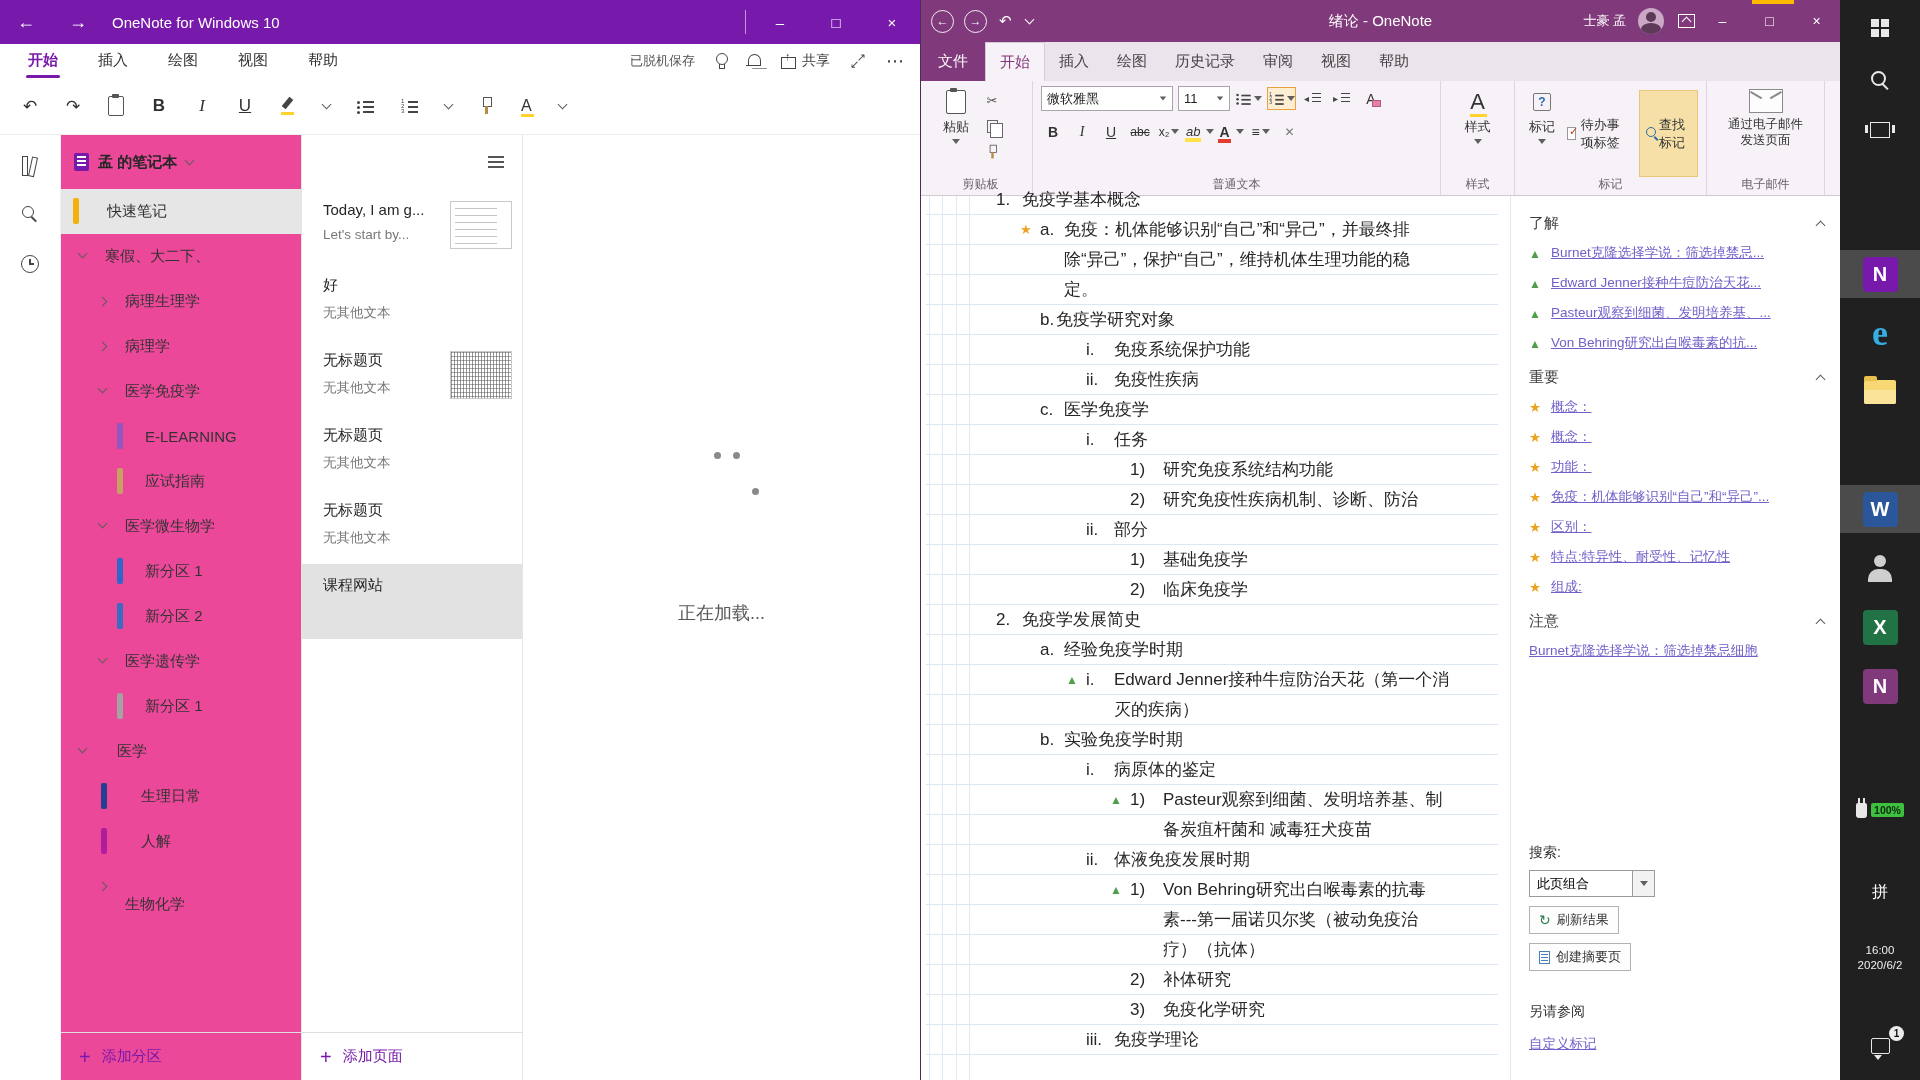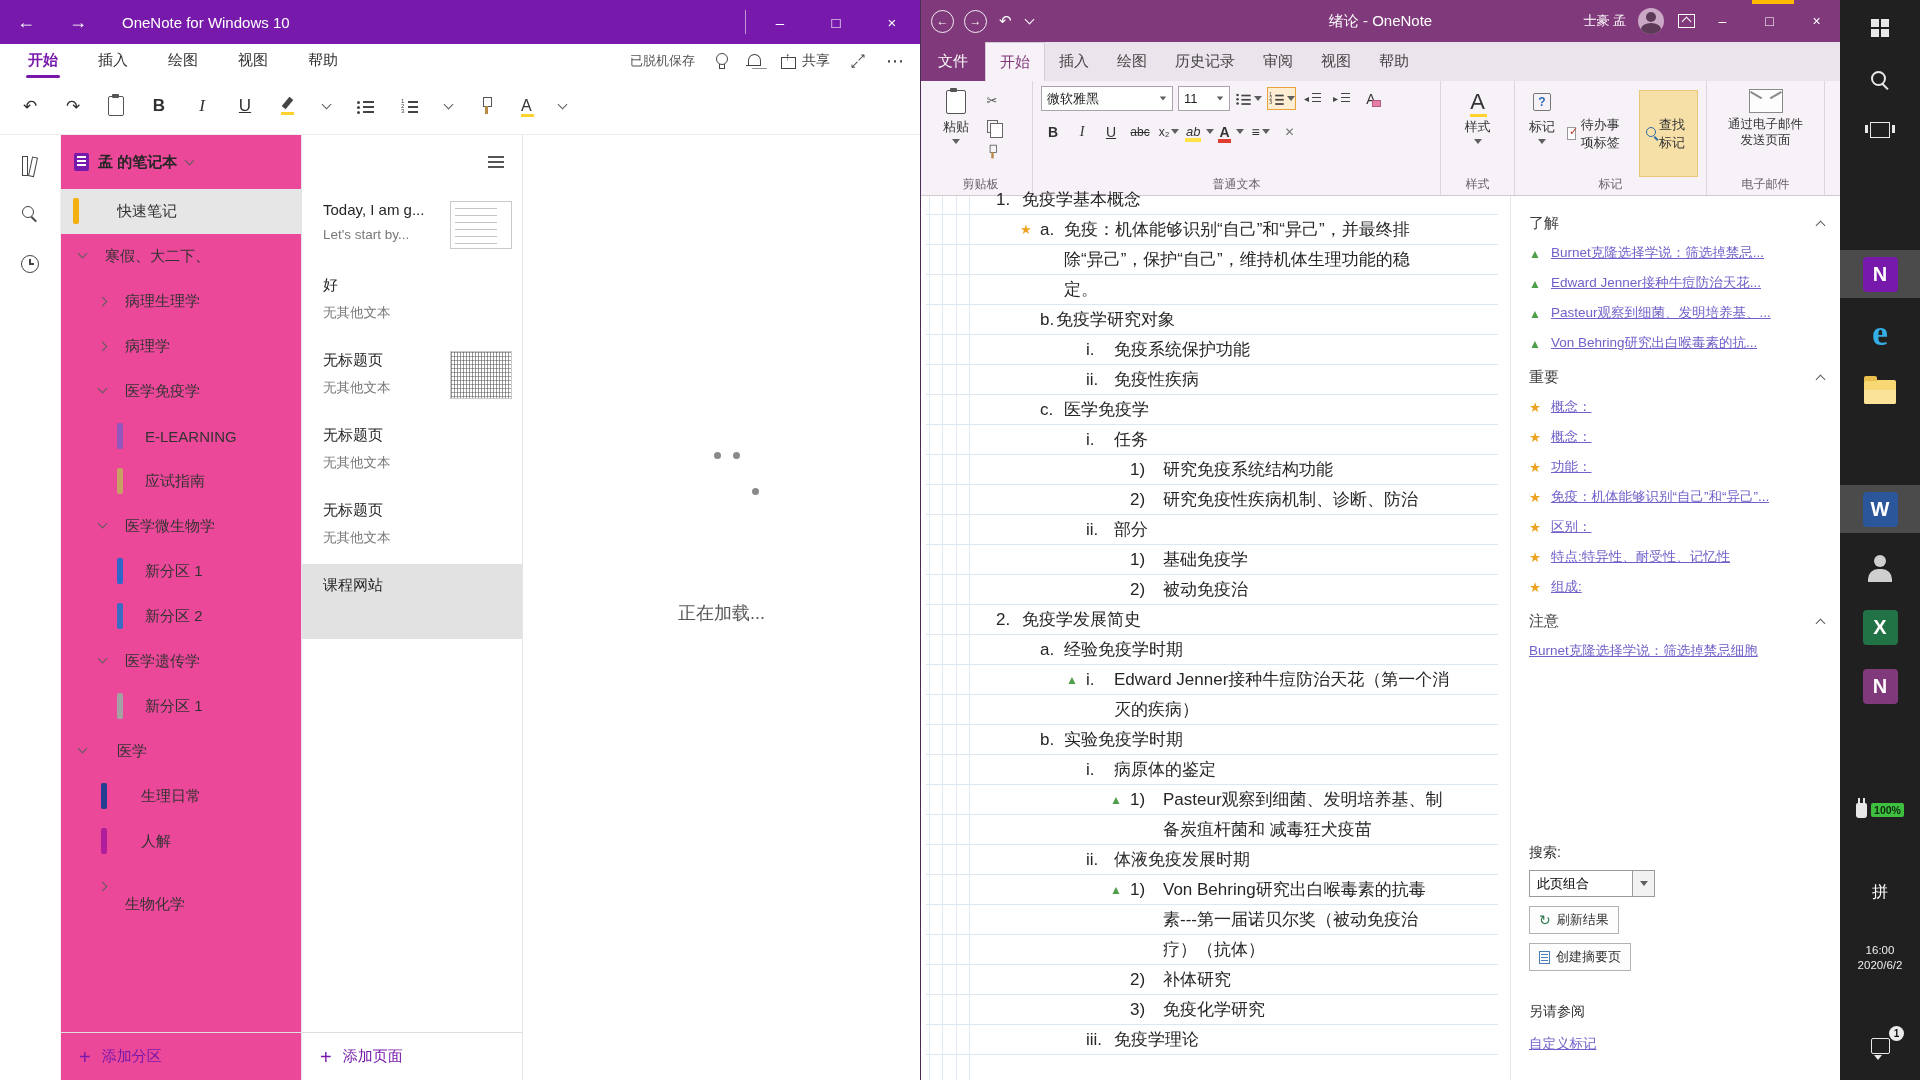--- a/index.html
+++ b/index.html
@@ -3,21 +3,21 @@
 <meta charset="utf-8">
 <style>
   html,body{margin:0;padding:0;width:1920px;height:1080px;overflow:hidden;background:#000;
     font-family:"Liberation Sans",sans-serif;-webkit-font-smoothing:antialiased;}
   *{box-sizing:border-box;}
 
   
   #uwp{position:absolute;left:0;top:0;width:920px;height:1080px;background:#fff;}
   #uwp-titlebar{height:44px;background:#7719aa;color:#fff;display:flex;align-items:center;}
   .tb-nav{width:52px;height:44px;display:flex;align-items:center;justify-content:center;font-size:18px;}
-  #uwp-title{font-size:15px;margin-left:18px;white-space:nowrap;}
+  #uwp-title{font-size:15px;margin-left:8px;white-space:nowrap;}
   .tb-spacer{flex:1;}
   .tb-divline{width:1px;height:24px;background:rgba(255,255,255,.55);margin-right:6px;}
   .win-ctl{width:56px;height:44px;display:flex;align-items:center;justify-content:center;font-size:15px;}
 
   #uwp-tabs{height:34px;display:flex;align-items:center;padding-left:26px;}
   .utab{font-size:15px;color:#323130;margin-right:36px;padding:5px 2px 6px;position:relative;}
   .utab.active{color:#7719aa;font-weight:700;}
   .utab.active::after{content:"";position:absolute;left:0;right:0;bottom:-2px;height:3px;background:#7719aa;border-radius:2px;}
   #uwp-tabs-right{margin-left:auto;display:flex;align-items:center;gap:20px;margin-right:16px;color:#3b3b3b;}
   #uwp-status{font-size:13px;color:#555;}
@@ -300,21 +300,21 @@
 
   <div id="uwp-sections">
     <div id="nb-header">
       <span class="ic-notebook"></span>
       <span>孟 的笔记本</span>
       <span class="chv down"></span>
     </div>
     <div id="sec-list">
         <div class="sec-row selected">
           <span class="sec-bar" style="left: 12px; background: rgb(242, 177, 14);"></span>
-          <span class="sec-label" style="left: 56px;">快速笔记</span>
+          <span class="sec-label" style="left: 46px;">快速笔记</span>
         </div>
         <div class="sec-row">
           <span class="chv down sec-chv" style="left: 18px;"></span>
           <span class="sec-label" style="left: 44px;">寒假、大二下、</span>
         </div>
         <div class="sec-row">
           <span class="chv right sec-chv" style="left: 38px;"></span>
           <span class="sec-label" style="left: 64px;">病理生理学</span>
         </div>
         <div class="sec-row">
@@ -628,21 +628,21 @@
         <div class="oline" style="top: 319px;">
           <span class="om" style="left: 160px;">ii.</span>
           <span class="ot" style="left: 188px;">部分</span>
         </div>
         <div class="oline" style="top: 349px;">
           <span class="om" style="left: 204px;">1)</span>
           <span class="ot" style="left: 237px;">基础免疫学</span>
         </div>
         <div class="oline" style="top: 379px;">
           <span class="om" style="left: 204px;">2)</span>
-          <span class="ot" style="left: 237px;">被动免疫治</span>
+          <span class="ot" style="left: 237px;">临床免疫学</span>
         </div>
         <div class="oline" style="top: 409px;">
           <span class="om" style="left: 70px;">2.</span>
           <span class="ot" style="left: 96px;">免疫学发展简史</span>
         </div>
         <div class="oline" style="top: 439px;">
           <span class="om" style="left: 114px;">a.</span>
           <span class="ot" style="left: 138px;">经验免疫学时期</span>
         </div>
         <div class="oline" style="top: 469px;">

